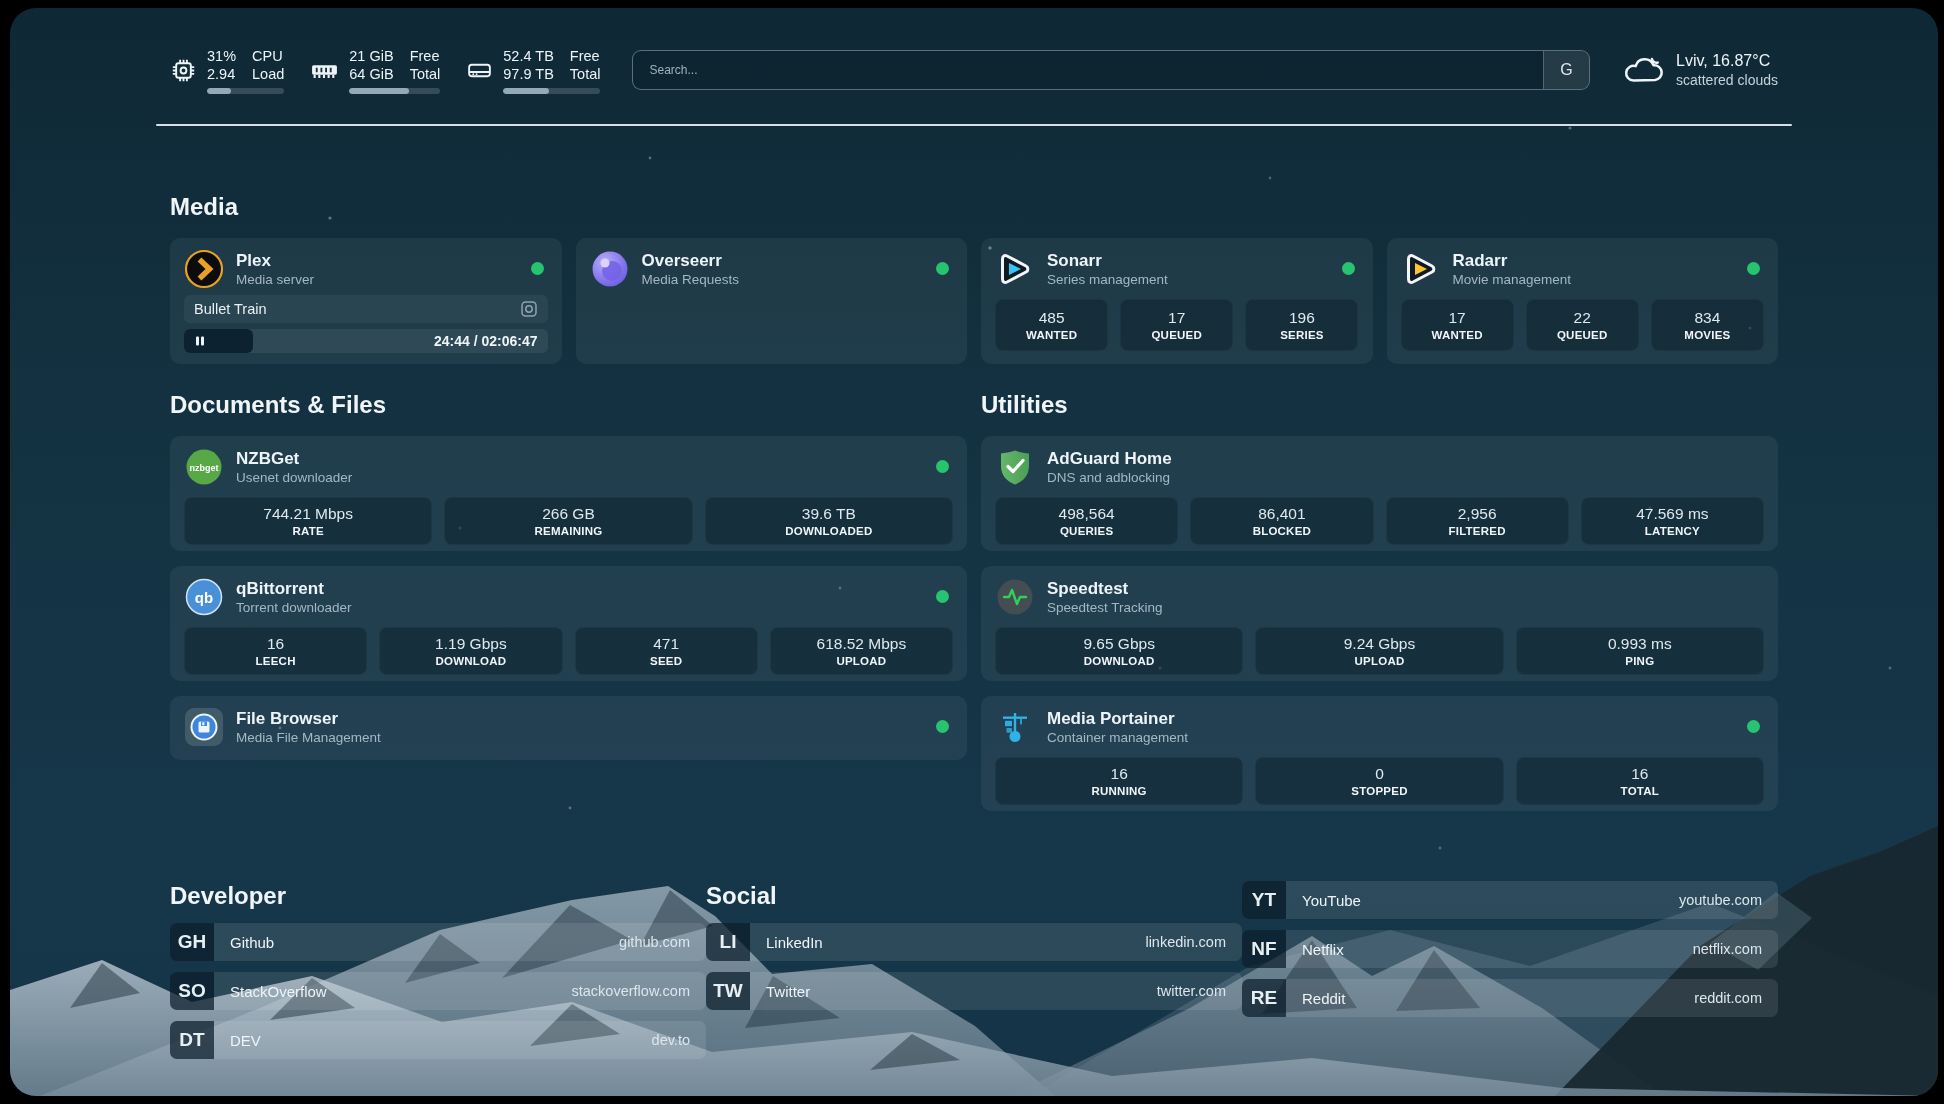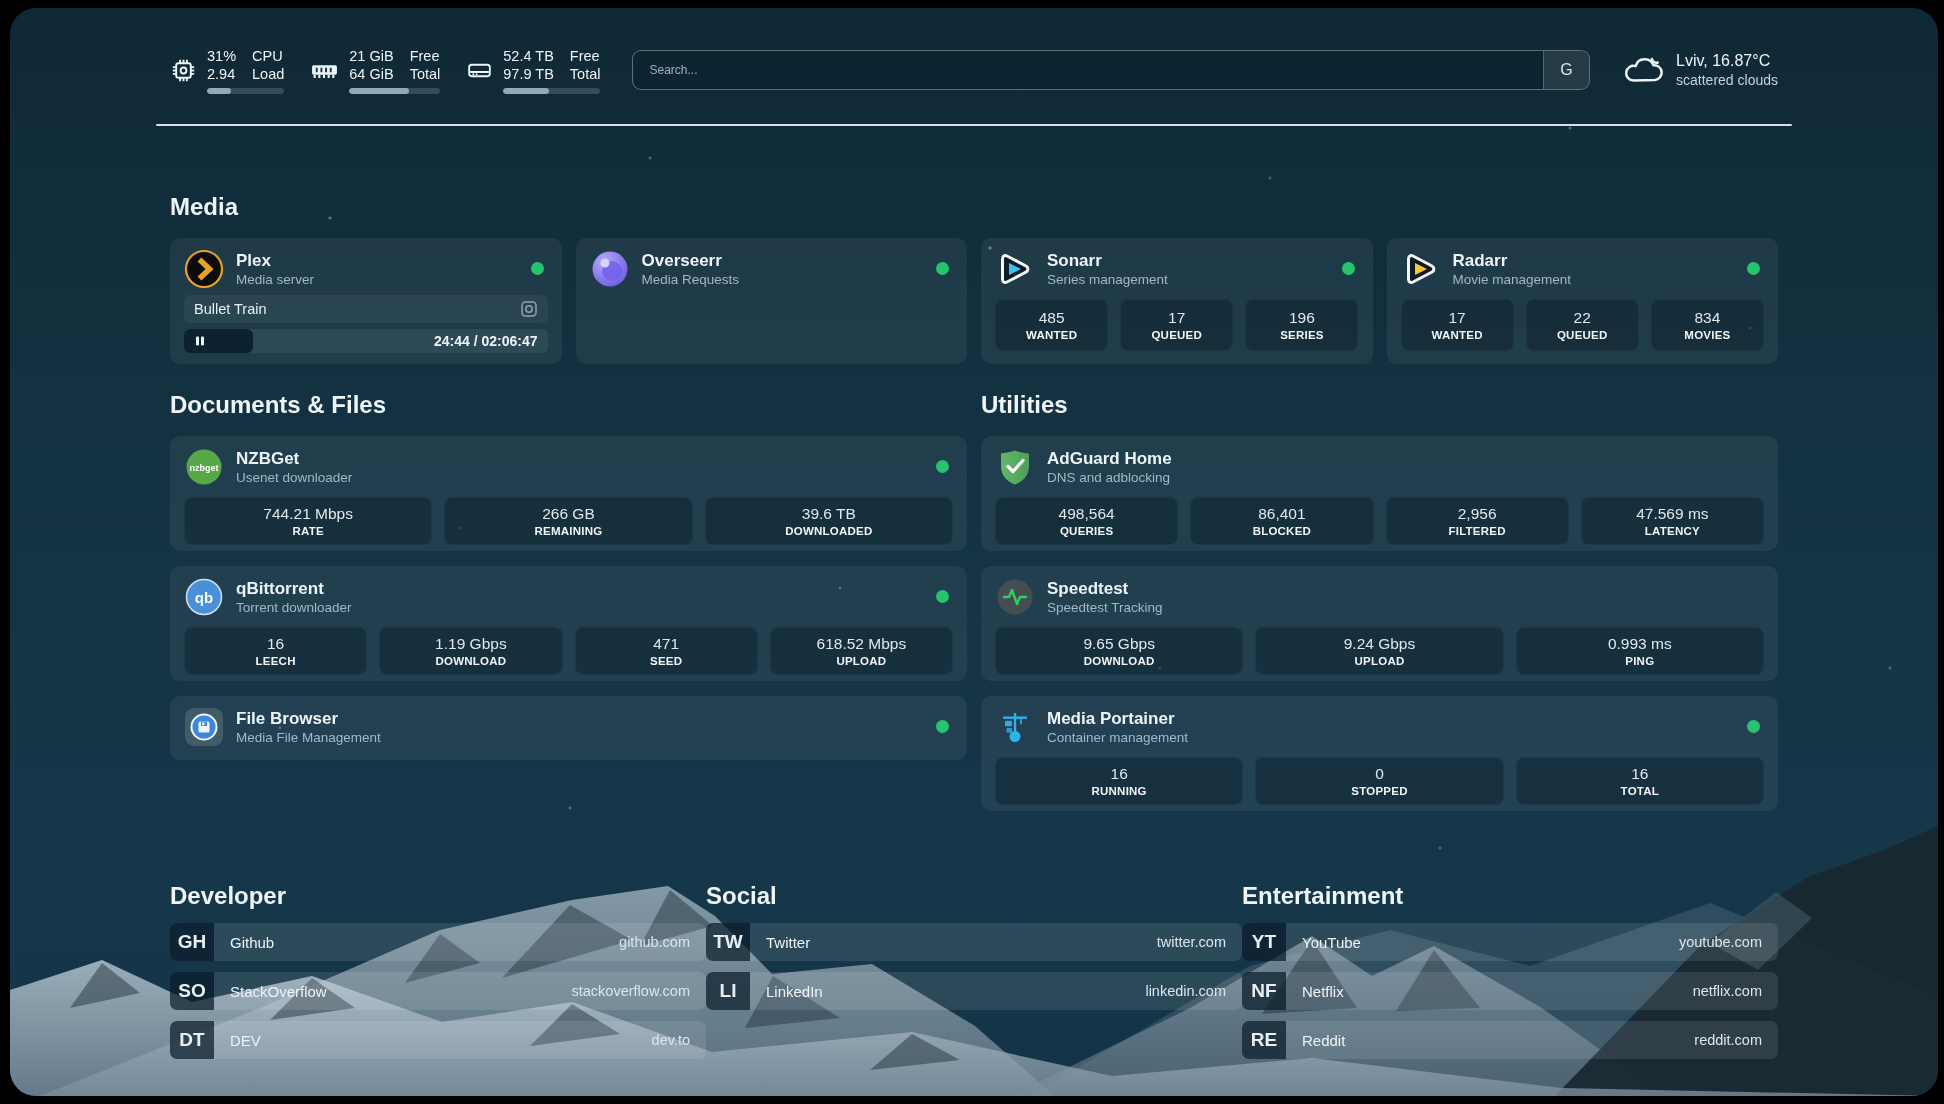--- a/index.html
+++ b/index.html
@@ -559,37 +559,36 @@
           <span class="bm-body">
               <span class="bm-name">DEV</span>
               <span class="bm-url">dev.to</span>
             </span>
         </div>
       </section>
 
       <section>
         <h2 class="section-title">Social</h2>
         <div class="bm-row">
+          <span class="bm-abbr">LI</span>
+          <span class="bm-body">
+              <span class="bm-name">LinkedIn</span>
+              <span class="bm-url">linkedin.com</span>
+            </span>
+        </div>
+        <div class="bm-row">
           <span class="bm-abbr">TW</span>
           <span class="bm-body">
               <span class="bm-name">Twitter</span>
               <span class="bm-url">twitter.com</span>
             </span>
         </div>
-        <div class="bm-row">
-          <span class="bm-abbr">LI</span>
-          <span class="bm-body">
-              <span class="bm-name">LinkedIn</span>
-              <span class="bm-url">linkedin.com</span>
-            </span>
-        </div>
       </section>
 
       <section>
-        <h2 class="section-title">Entertainment</h2>
         <div class="bm-row">
           <span class="bm-abbr">YT</span>
           <span class="bm-body">
               <span class="bm-name">YouTube</span>
               <span class="bm-url">youtube.com</span>
             </span>
         </div>
         <div class="bm-row">
           <span class="bm-abbr">NF</span>
           <span class="bm-body">

